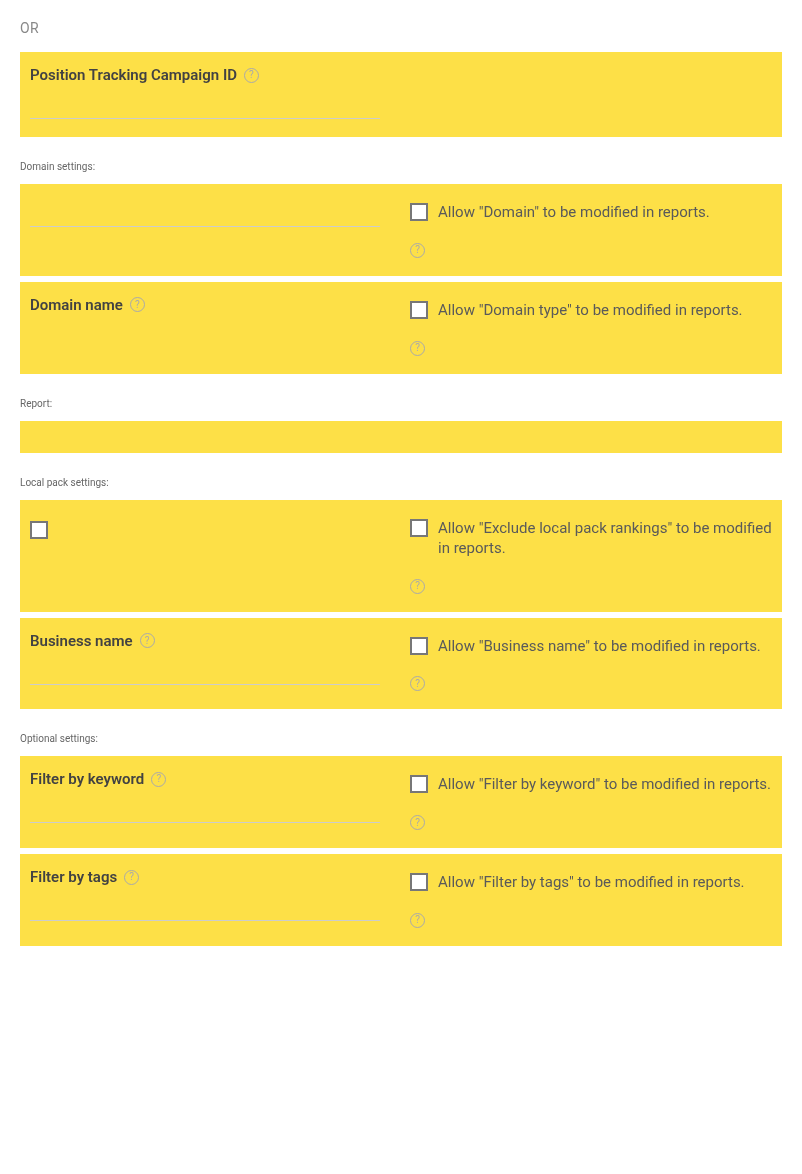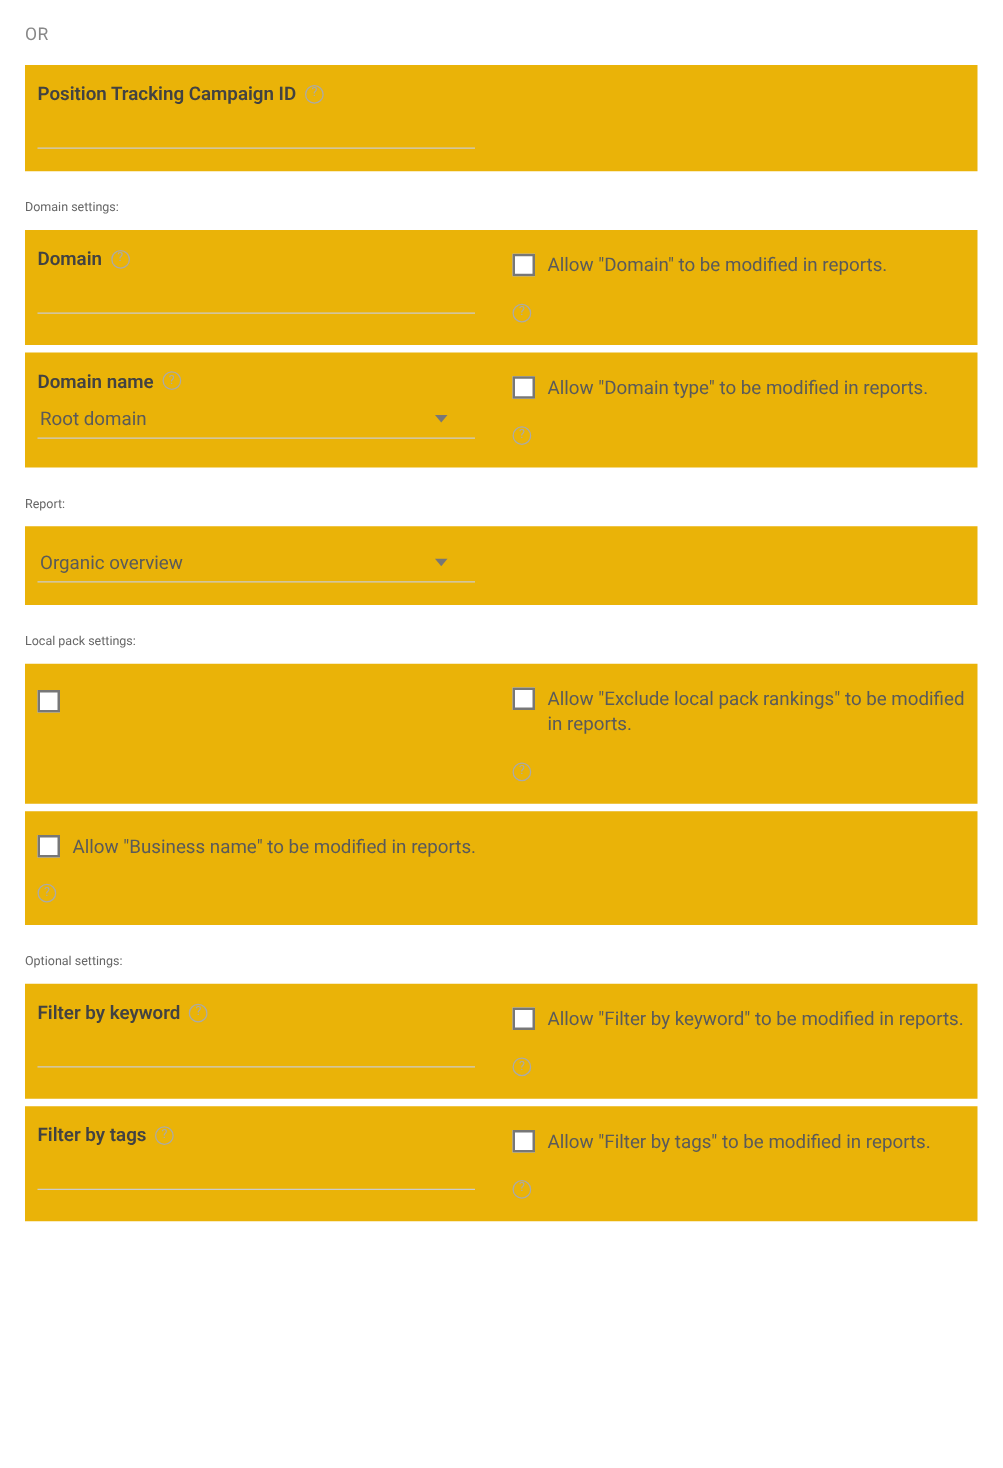--- a/index.html
+++ b/index.html
@@ -17,21 +17,21 @@
       margin-bottom: 16px;
       letter-spacing: 0.3px;
     }
     .section-heading {
       color: #666;
       font-size: 10px;
       font-weight: 400;
       margin: 24px 0 12px 0;
     }
     .panel {
-      background: #eab308;
+      background: #fde047;
       padding: 14px 10px 18px 10px;
       margin-bottom: 6px;
     }
     .row {
       display: flex;
       gap: 30px;
     }
     .col-left {
       width: 350px;
       flex-shrink: 0;
@@ -138,24 +138,20 @@
     </div>
     <input type="text" class="text-input" style="">
   </div>
 </div>
 
 <div class="section-heading">Domain settings:</div>
 
 <div class="panel">
   <div class="row">
     <div class="col-left">
-      <div class="field-label">
-        <span>Domain</span>
-        <span class="help-icon"></span>
-      </div>
       <input type="text" class="text-input" style="">
     </div>
     <div class="col-right">
       <div class="checkbox-row">
         <div class="checkbox"></div>
         <span class="checkbox-label">Allow "Domain" to be modified in reports.</span>
       </div>
       <div class="right-help">
         <span class="help-icon"></span>
       </div>
@@ -163,49 +159,37 @@
   </div>
 </div>
 
 <div class="panel">
   <div class="row">
     <div class="col-left">
       <div class="field-label">
         <span>Domain name</span>
         <span class="help-icon"></span>
       </div>
-      <div class="select-wrapper">
-        <div class="select-display">
-          <span>Root domain</span>
-          <span class="chevron-down"></span>
-        </div>
-      </div>
     </div>
     <div class="col-right">
       <div class="checkbox-row">
         <div class="checkbox"></div>
         <span class="checkbox-label">Allow "Domain type" to be modified in reports.</span>
       </div>
       <div class="right-help">
         <span class="help-icon"></span>
       </div>
     </div>
   </div>
 </div>
 
 <div class="section-heading">Report:</div>
 
 <div class="panel">
   <div class="col-left">
-    <div class="select-wrapper">
-      <div class="select-display">
-        <span>Organic overview</span>
-        <span class="chevron-down"></span>
-      </div>
-    </div>
   </div>
 </div>
 
 <div class="section-heading">Local pack settings:</div>
 
 <div class="panel">
   <div class="row">
     <div class="col-left">
       <div class="checkbox-row" style="margin-top:6px;">
         <div class="checkbox"></div>
@@ -218,20 +202,27 @@
       </div>
       <div class="right-help">
         <span class="help-icon"></span>
       </div>
     </div>
   </div>
 </div>
 
 <div class="panel">
   <div class="row">
+    <div class="col-left">
+      <div class="field-label">
+        <span>Business name</span>
+        <span class="help-icon"></span>
+      </div>
+      <input type="text" class="text-input" style="">
+    </div>
     <div class="col-right">
       <div class="checkbox-row">
         <div class="checkbox"></div>
         <span class="checkbox-label">Allow "Business name" to be modified in reports.</span>
       </div>
       <div class="right-help">
         <span class="help-icon"></span>
       </div>
     </div>
   </div>

